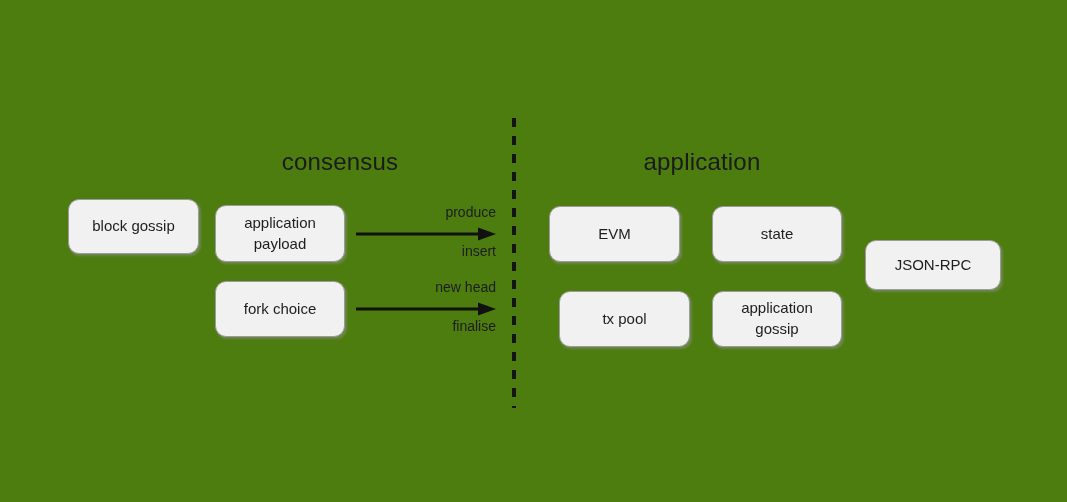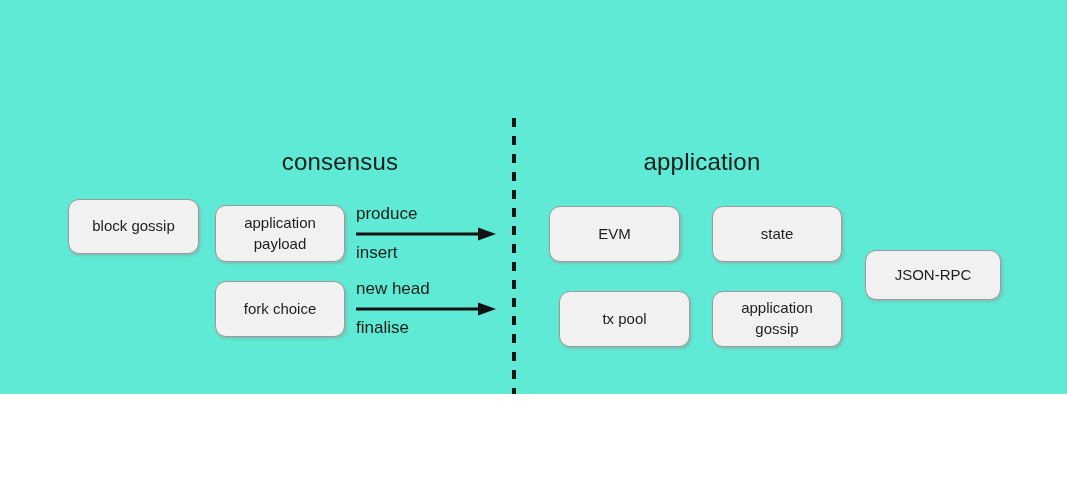--- a/index.html
+++ b/index.html
@@ -7,22 +7,22 @@
     padding: 0;
     background: #ffffff;
   }
   body {
     font-family: "Liberation Sans", sans-serif;
     -webkit-font-smoothing: antialiased;
   }
   #canvas {
     position: relative;
     width: 1067px;
-    height: 394px;
-    background: #5eead4;
+    height: 502px;
+    background: #4d7c0f;
     overflow: hidden;
   }
 
   
   .section-title {
     position: absolute;
     font-size: 24px;
     color: #1b1b1b;
     letter-spacing: 0.2px;
     white-space: nowrap;
@@ -52,37 +52,37 @@
   .node .lbl { display: block; }
 
   #node-block-gossip      { left: 68px;  top: 199px; width: 131px; height: 55px; }
   #node-application-payload{ left: 215px; top: 205px; width: 130px; height: 57px; }
   #node-fork-choice       { left: 215px; top: 281px; width: 130px; height: 56px; justify-content: center; }
 
   #node-evm               { left: 549px; top: 206px; width: 131px; height: 56px; }
   #node-state             { left: 712px; top: 206px; width: 130px; height: 56px; }
   #node-tx-pool           { left: 559px; top: 291px; width: 131px; height: 56px; }
   #node-application-chain { left: 712px; top: 291px; width: 130px; height: 56px; }
-  #node-json-rpc          { left: 865px; top: 250px; width: 136px; height: 50px; }
+  #node-json-rpc          { left: 865px; top: 240px; width: 136px; height: 50px; }
 
   
   .arrow-svg {
     position: absolute;
     overflow: visible;
   }
   #arrow-produce-insert { left: 356px; top: 226px; width: 140px; height: 18px; }
   #arrow-newhead-finalise { left: 356px; top: 301px; width: 140px; height: 18px; }
 
   
   .edge-label {
     position: absolute;
-    font-size: 17px;
+    font-size: 14px;
     color: #1d1d1d;
     white-space: nowrap;
-    text-align: left;
+    text-align: right;
     width: 140px;
   }
   #label-produce  { left: 356px; top: 204px; }
   #label-insert   { left: 356px; top: 243px; }
   #label-new-head { left: 356px; top: 279px; }
   #label-finalise { left: 356px; top: 318px; }
 
   
   #divider {
     position: absolute;

